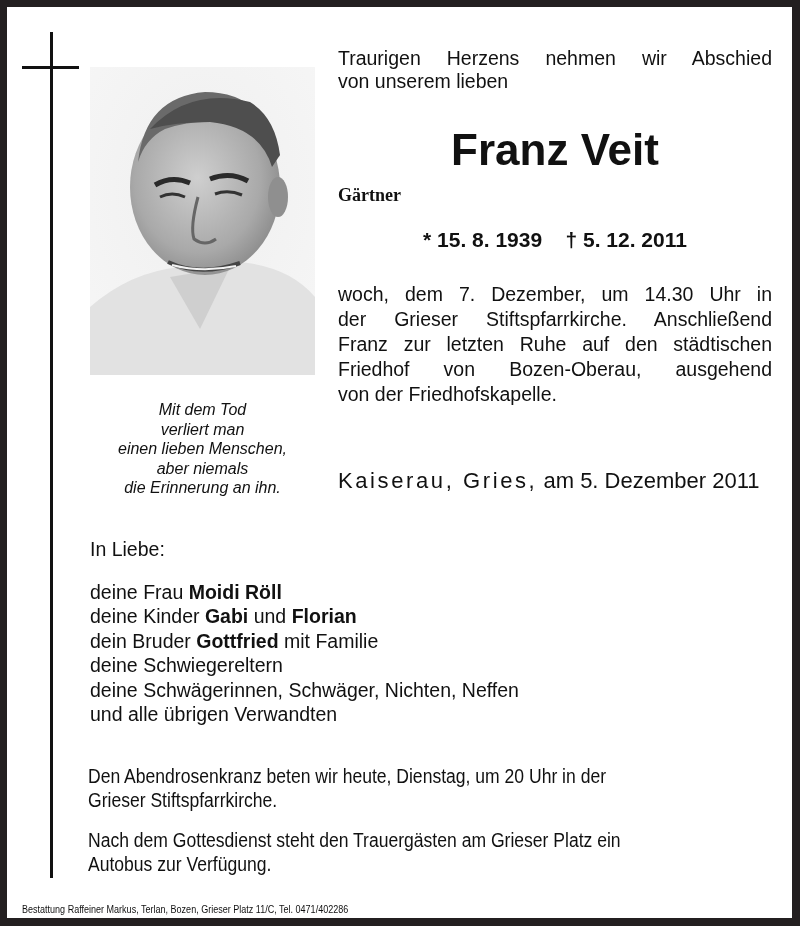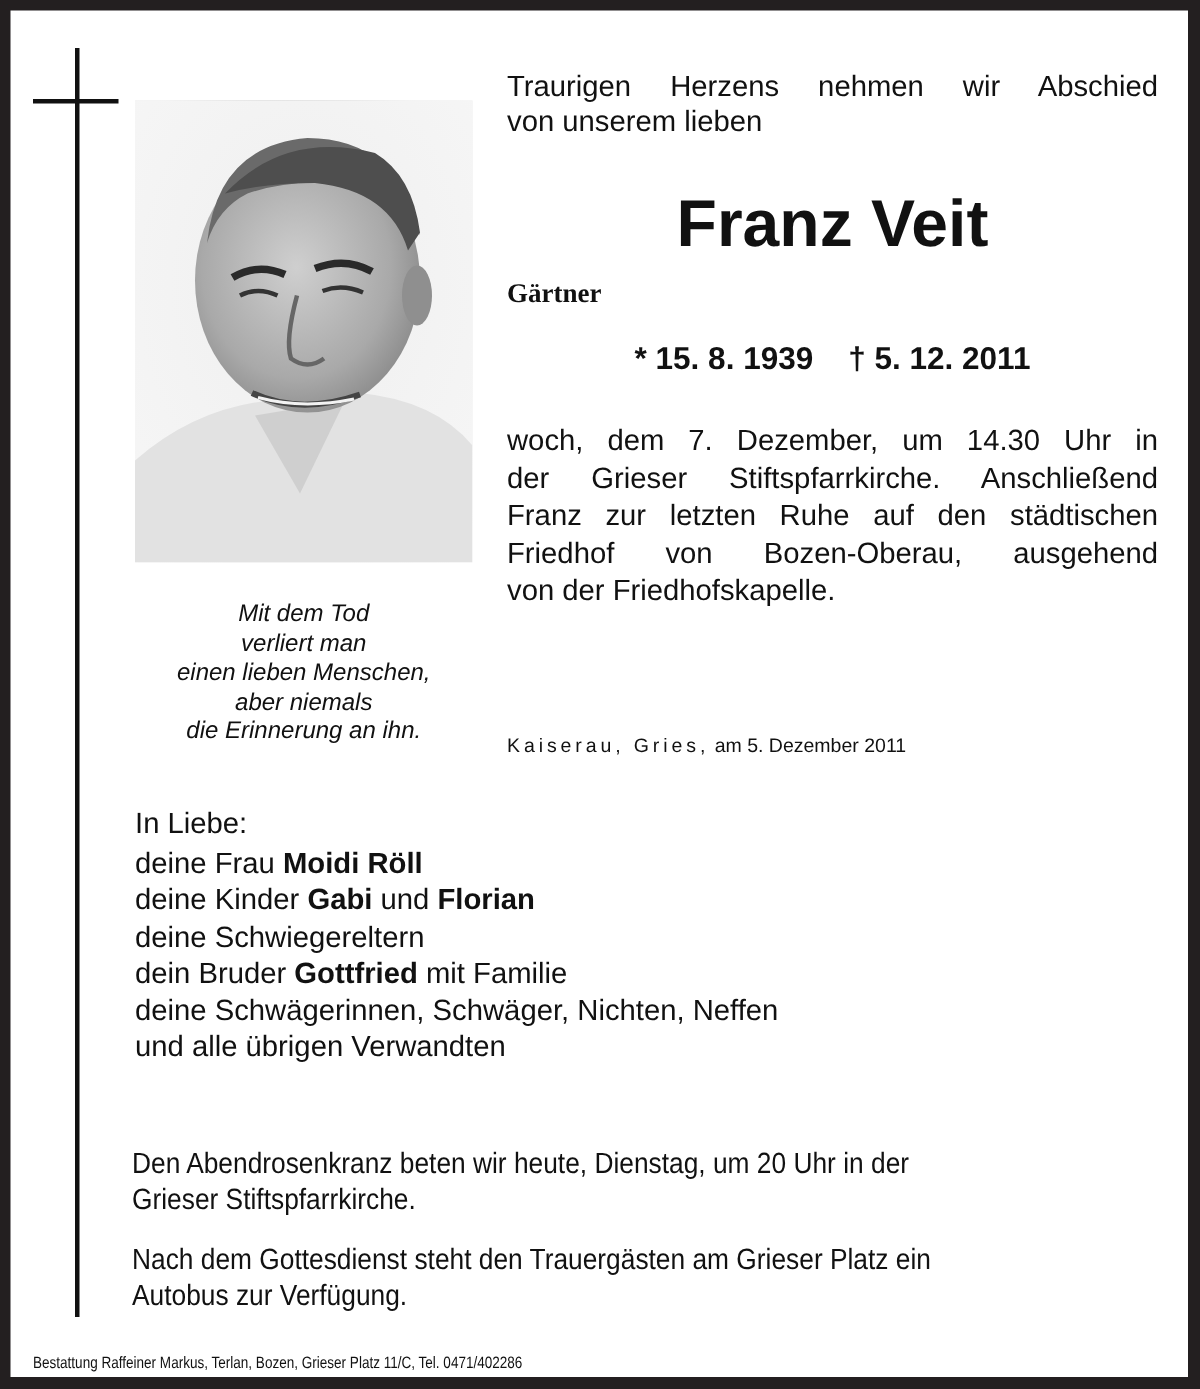--- a/index.html
+++ b/index.html
@@ -39,28 +39,28 @@
   .dates {
     position: absolute; left: 338px; top: 226px; width: 434px; text-align: center;
     font-size: 21px; font-weight: bold; line-height: 28px; white-space: pre;
   }
   .service {
     position: absolute; left: 338px; top: 282px; width: 434px; font-size: 19.5px; line-height: 25px;
   }
   .service div { text-align: justify; text-align-last: justify; white-space: nowrap; }
   .service div.last { text-align-last: left; }
   .place {
-    position: absolute; left: 338px; top: 484px; width: 434px; font-size: 13px; line-height: 25px;
+    position: absolute; left: 338px; top: 468px; width: 434px; font-size: 22px; line-height: 25px;
     white-space: nowrap;
   }
   .place .spaced { letter-spacing: 2.6px; }
   .family {
     position: absolute; left: 90px; top: 537px; width: 520px; font-size: 19.5px; line-height: 24.5px;
   }
-  .family .head { margin-bottom: 2px; }
+  .family .head { margin-bottom: 18px; }
   .family div { white-space: nowrap; }
   .family b { font-weight: bold; }
   .rosary {
     position: absolute; left: 88px; top: 764px; width: 700px; font-size: 19.5px; line-height: 24px;
     transform: scaleX(0.9); transform-origin: left top;
   }
   .bus {
     position: absolute; left: 88px; top: 828px; width: 700px; font-size: 19.5px; line-height: 24px;
     transform: scaleX(0.9); transform-origin: left top;
   }
@@ -145,22 +145,22 @@
 
 <div class="place">
   <span class="spaced">Kaiserau, Gries,</span>
   <span>am 5. Dezember 2011</span>
 </div>
 
 <div class="family">
   <div class="head">In Liebe:</div>
   <div><span>deine Frau </span><b>Moidi Röll</b></div>
   <div><span>deine Kinder </span><b>Gabi</b><span> und </span><b>Florian</b></div>
+  <div><span>dein Bruder </span><b>Gottfried</b><span> mit Familie</span></div>
   <div>deine Schwiegereltern</div>
-  <div><span>dein Bruder </span><b>Gottfried</b><span> mit Familie</span></div>
   <div>deine Schwägerinnen, Schwäger, Nichten, Neffen</div>
   <div>und alle übrigen Verwandten</div>
 </div>
 
 <div class="rosary">
   <div>Den Abendrosenkranz beten wir heute, Dienstag, um 20 Uhr in der</div>
   <div>Grieser Stiftspfarrkirche.</div>
 </div>
 
 <div class="bus">

